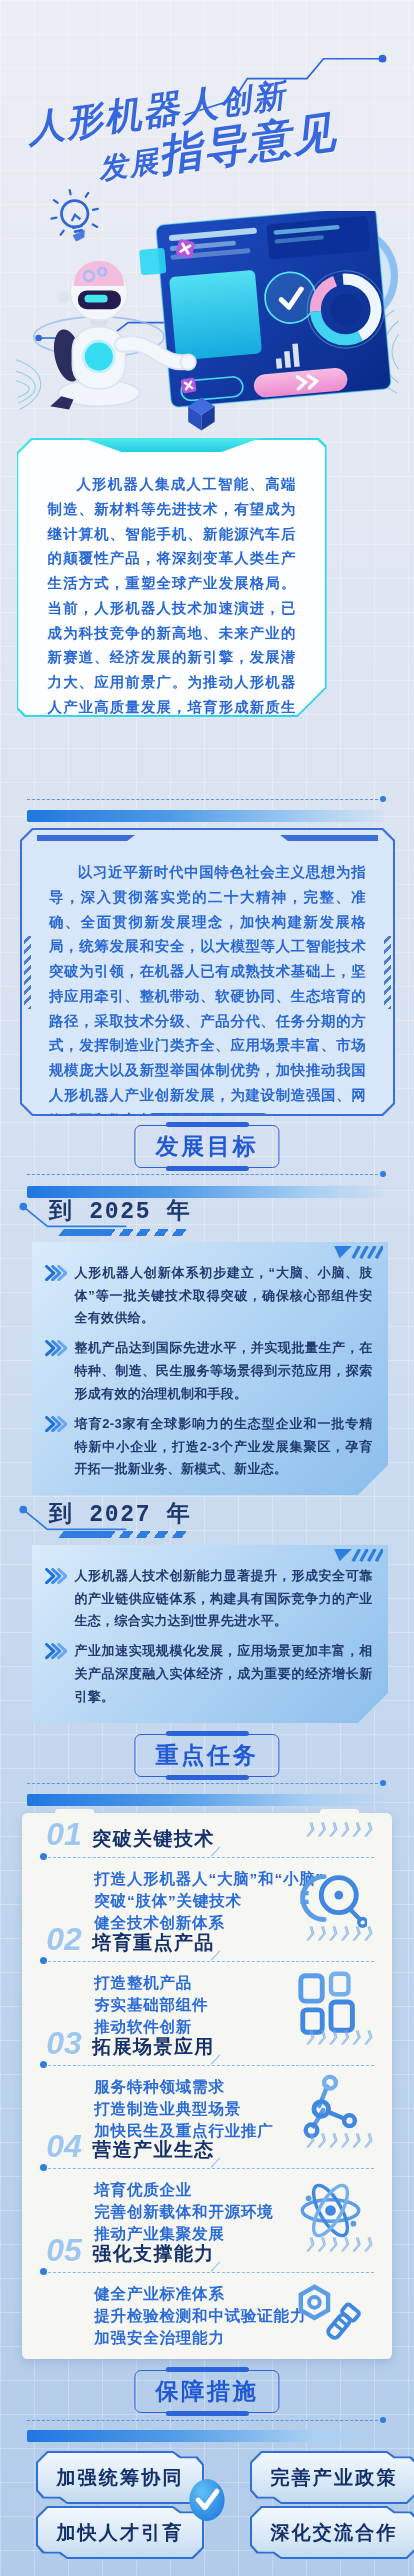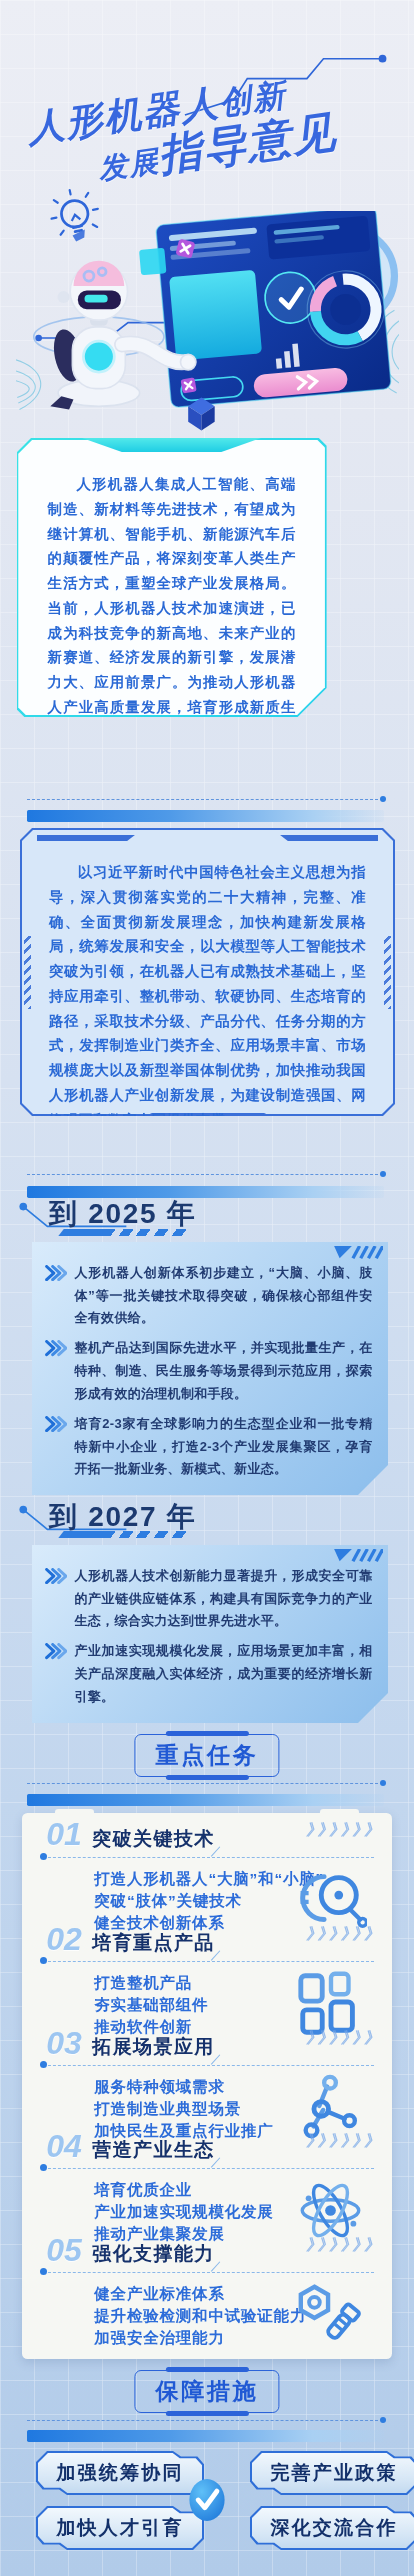--- a/index.html
+++ b/index.html
@@ -48,21 +48,21 @@
   .ideo-inner{position:absolute;inset:1.7px;background:#d7e7f9;
     clip-path:polygon(11.6px 0,calc(100% - 11.6px) 0,100% 11.6px,100% calc(100% - 11.6px),
       calc(100% - 11.6px) 100%,11.6px 100%,0 calc(100% - 11.6px),0 11.6px);}
   .ideo-bar{position:absolute;top:6.6px;width:99px;height:6.6px;background:#3a6fd8;}
   .ideo-bar.tl{left:16.6px;clip-path:polygon(0 0,100% 0,calc(100% - 8.8px) 100%,0 100%);}
   .ideo-bar.tr{right:16.6px;clip-path:polygon(0 0,100% 0,100% 100%,8.8px 100%);}
   .ideo-bar.b{top:auto;bottom:-3.3px;left:50%;transform:translateX(-50%);width:117px;height:6px;
     border-radius:3.3px;clip-path:none;}
   .ideo-ticks{position:absolute;top:108px;width:6.6px;height:73px;opacity:.9;
     background:repeating-linear-gradient(-45deg,#3a6fd8 0 2.8px,transparent 2.8px 7.2px);}
-  .year-label{position:absolute;color:#1c3a70;font-size:28px;font-weight:bold;letter-spacing:1.7px;}
+  .year-label{position:absolute;color:#1c3a70;font-size:23px;font-weight:bold;letter-spacing:1.7px;font-family:Liberation Mono, monospace;}
   .year-stripes{position:absolute;width:138px;height:7.2px;transform:skewX(-38deg);
     background:linear-gradient(90deg,#2e7de0 0 52px,transparent 52px 60px,#2e7de0 60px 70px,
       transparent 70px 77px,#2e7de0 77px 87px,transparent 87px 95px,#2e7de0 95px 105px,
       transparent 105px 113px,#2e7de0 113px 123px,transparent 123px 100%);}
   .goal-card{position:absolute;left:32px;width:356px;box-sizing:border-box;padding:20px 15.5px 0 13.3px;
     background:linear-gradient(135deg,#d9ebfb 0%,#b5d6f4 45%,#8cbeec 100%);
     clip-path:polygon(0 0,100% 0,100% calc(100% - 30px),calc(100% - 30px) 100%,0 100%);}
   .goal-topline{position:absolute;top:-5px;left:-7.7px;width:276px;height:7.7px;
     border-top:1.7px solid rgba(46,110,216,.75);}
   .goal-corner{position:absolute;top:3.9px;right:5.5px;}
@@ -80,21 +80,21 @@
   .task-dash{position:absolute;left:7.7px;right:4.4px;top:35px;border-top:1.7px dashed #8ab8ea;}
   .task-dash::before{content:"";position:absolute;left:-3.3px;top:-5px;width:7.2px;height:7.2px;
     border-radius:50%;background:#2e7de0;}
   .task-dash .kink{position:absolute;left:166px;top:-6.6px;width:13.3px;height:0;
     border-top:1.7px solid #8ab8ea;transform:rotate(-48deg);}
   .task-chevrons{position:absolute;right:2.2px;top:-2.2px;color:rgba(120,168,232,.75);font-size:15.5px;
     font-weight:bold;letter-spacing:-3.9px;transform:skewX(-14deg);}
   .task-lines{position:absolute;left:59px;top:46px;}
   .task-line{font-size:15.5px;line-height:22px;color:#2c6cd9;font-weight:bold;letter-spacing:0.8px;}
   .task-icon{position:absolute;right:12px;top:41px;width:73px;height:73px;}
-  .mbox{position:absolute;width:168px;height:44px;background:#2f6fd8;
+  .mbox{position:absolute;width:168px;height:53px;background:#2f6fd8;
     clip-path:polygon(11px 0,calc(100% - 31px) 0,calc(100% - 23px) 5.5px,calc(100% - 6.6px) 5.5px,
       100% 13.3px,100% calc(100% - 11px),calc(100% - 11px) 100%,31px 100%,23px calc(100% - 5.5px),
       6.6px calc(100% - 5.5px),0 calc(100% - 13.3px),0 11px);}
   .mbox .in{position:absolute;inset:1.7px;display:flex;align-items:center;justify-content:center;
     background:linear-gradient(180deg,#f2f8fd 0%,#d4e5f5 70%,#c3daf0 100%);
     clip-path:polygon(10.5px 0,calc(100% - 30px) 0,calc(100% - 22.6px) 5.5px,calc(100% - 6.6px) 5.5px,
       100% 12.7px,100% calc(100% - 10.5px),calc(100% - 10.5px) 100%,30px 100%,22.6px calc(100% - 5.5px),
       6.6px calc(100% - 5.5px),0 calc(100% - 12.7px),0 10.5px);
     font-size:19px;font-weight:bold;color:#13306a;letter-spacing:2.2px;}
 </style>
@@ -247,20 +247,21 @@
   <div class="ideo-outer">
     <div class="ideo-inner"></div>
     <div class="ideo-bar tl"></div>
     <div class="ideo-bar tr"></div>
     <div class="ideo-bar b"></div>
     <div class="ideo-ticks" style="left:4.4px;"></div>
     <div class="ideo-ticks" style="right:4.4px;"></div>
     <div class="abs body-text" style="left:29px;right:29px;top:32px;">以习近平新时代中国特色社会主义思想为指导，深入贯彻落实党的二十大精神，完整、准确、全面贯彻新发展理念，加快构建新发展格局，统筹发展和安全，以大模型等人工智能技术突破为引领，在机器人已有成熟技术基础上，坚持应用牵引、整机带动、软硬协同、生态培育的路径，采取技术分级、产品分代、任务分期的方式，发挥制造业门类齐全、应用场景丰富、市场规模庞大以及新型举国体制优势，加快推动我国人形机器人产业创新发展，为建设制造强国、网络强国和数字中国提供支撑。</div>
   </div>
 
+  <div class="badge" style="top:1125px;">发展目标</div>
   <div class="dash-line" style="left:26.5px;top:1174px;width:351px;"></div>
   <div class="grad-bar" style="left:26.5px;top:1186px;width:357px;"></div>
 
   <svg class="abs" style="left:15.5px;top:1200px;" width="122" height="34" viewBox="0 0 220 62">
     <circle cx="12" cy="12" r="7" fill="#2e7de0"></circle>
     <path d="M12 12 L56 48 L200 48" stroke="#2e7de0" stroke-width="3" fill="none"></path>
   </svg>
   <div class="year-label" style="left:49px;top:1195px;">到 2025 年</div>
   <div class="year-stripes" style="left:61px;top:1229px;"></div>
 
@@ -411,21 +412,21 @@
 
     <div class="task-item" style="top:320px;">
       <div class="task-chevrons">》》》》》》</div>
       <div class="task-num">04</div>
       <div class="task-title">营造产业生态</div>
       <div class="task-dash">
           <span class="kink"></span>
         </div>
       <div class="task-lines">
         <div class="task-line">培育优质企业</div>
-        <div class="task-line">产业加速实现规模化发展</div>
+        <div class="task-line">完善创新载体和开源环境</div>
         <div class="task-line">推动产业集聚发展</div>
       </div>
       <svg class="task-icon" viewBox="0 0 150 130" fill="none">
         <ellipse cx="75" cy="65" rx="58" ry="22" stroke="#5b9ce6" stroke-width="7"></ellipse>
         <ellipse cx="75" cy="65" rx="58" ry="22" stroke="#3f87e0" stroke-width="7" transform="rotate(60 75 65)"></ellipse>
         <ellipse cx="75" cy="65" rx="58" ry="22" stroke="#74b0ec" stroke-width="7" transform="rotate(-60 75 65)"></ellipse>
         <circle cx="75" cy="65" r="11" fill="#3f87e0"></circle>
         <circle cx="30" cy="40" r="6" fill="#5b9ce6"></circle>
           <circle cx="122" cy="92" r="6" fill="#5b9ce6"></circle>
       </svg>

